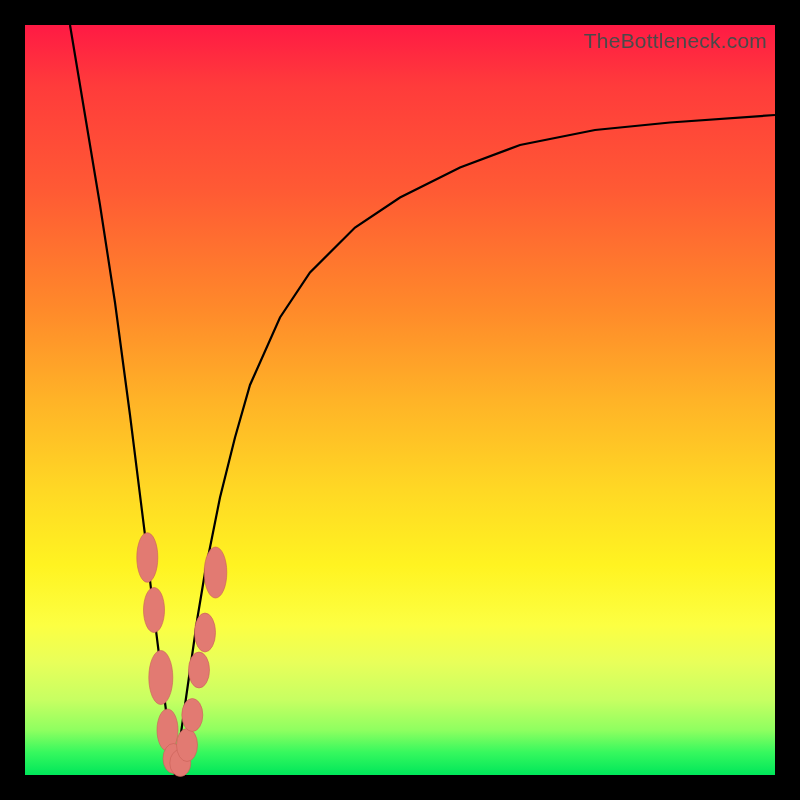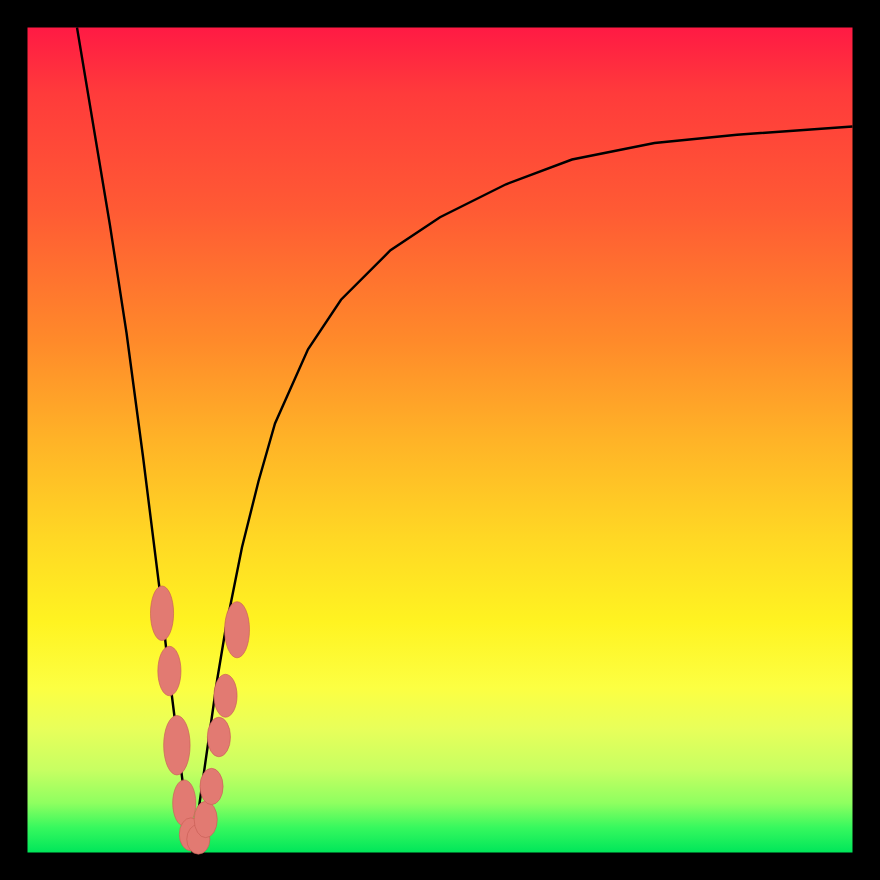--- a/index.html
+++ b/index.html
@@ -60,20 +60,21 @@
     width: 750px;
     height: 750px;
     overflow: visible;
   }
 </style>
 </head>
 <body>
 
 <div class="frame">
   <div class="plot">
+    <div class="watermark">TheBottleneck.com</div>
     <svg class="curve" viewBox="0 0 750 750" preserveAspectRatio="none">
       <path fill="none" stroke="#000" stroke-width="2.2" d="M45.0 0.0 L60.0 90.0 L75.0 180.0 L90.0 277.5 L105.0 390.0 L120.0 510.0 L127.5 577.5 L135.0 637.5 L142.5 697.5 L150.0 750.0 "></path>
       <path fill="none" stroke="#000" stroke-width="2.2" d="M150.0 750.0 L157.5 697.5 L165.0 645.0 L172.5 592.5 L180.0 547.5 L195.0 472.5 L210.0 412.5 L225.0 360.0 L255.0 292.5 L285.0 247.5 L330.0 202.5 L375.0 172.5 L435.0 142.5 L495.0 120.0 L570.0 105.0 L645.0 97.5 L750.0 90.0 "></path>
       <g>
           <ellipse cx="122.3" cy="532.5" rx="10.5" ry="24.8" fill="#e27a72" stroke="#c85f56" stroke-width="0.6"></ellipse>
           <ellipse cx="129.0" cy="585.0" rx="10.5" ry="22.5" fill="#e27a72" stroke="#c85f56" stroke-width="0.6"></ellipse>
           <ellipse cx="135.8" cy="652.5" rx="12.0" ry="27.0" fill="#e27a72" stroke="#c85f56" stroke-width="0.6"></ellipse>
           <ellipse cx="142.5" cy="705.0" rx="10.5" ry="21.0" fill="#e27a72" stroke="#c85f56" stroke-width="0.6"></ellipse>
           <ellipse cx="148.5" cy="733.5" rx="10.5" ry="15.0" fill="#e27a72" stroke="#c85f56" stroke-width="0.6"></ellipse>
           <ellipse cx="155.3" cy="738.0" rx="10.5" ry="13.5" fill="#e27a72" stroke="#c85f56" stroke-width="0.6"></ellipse>

